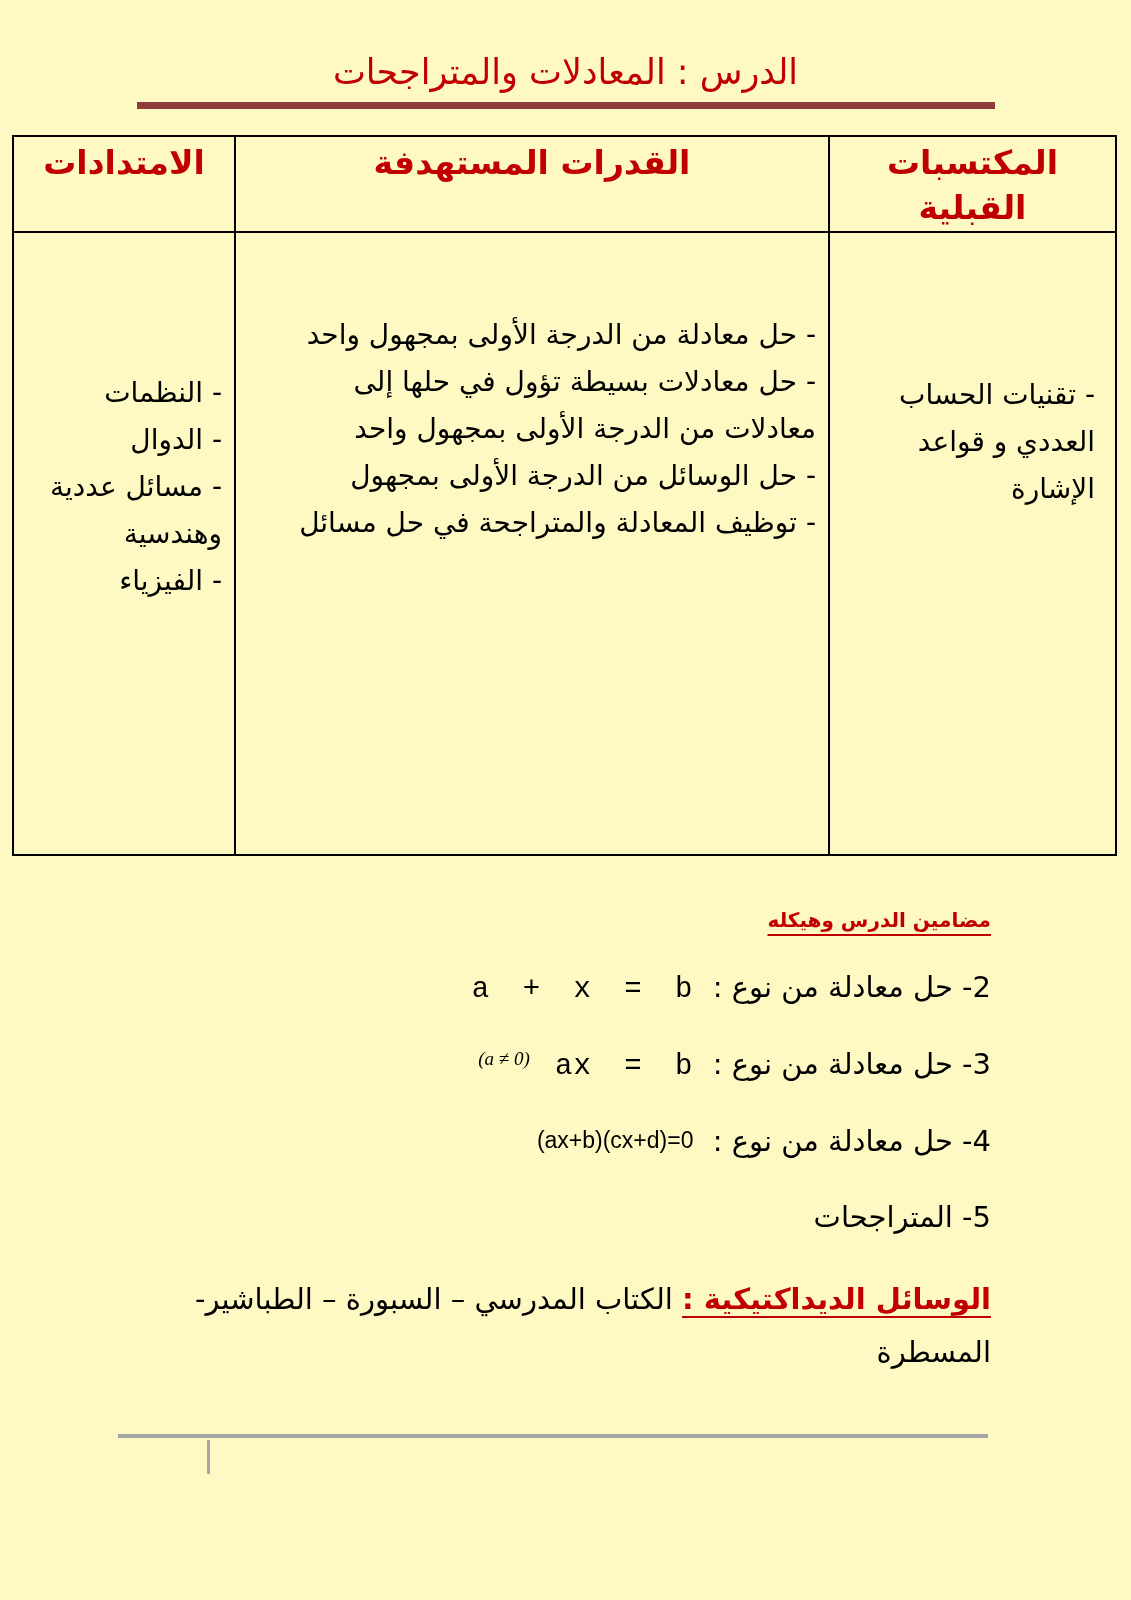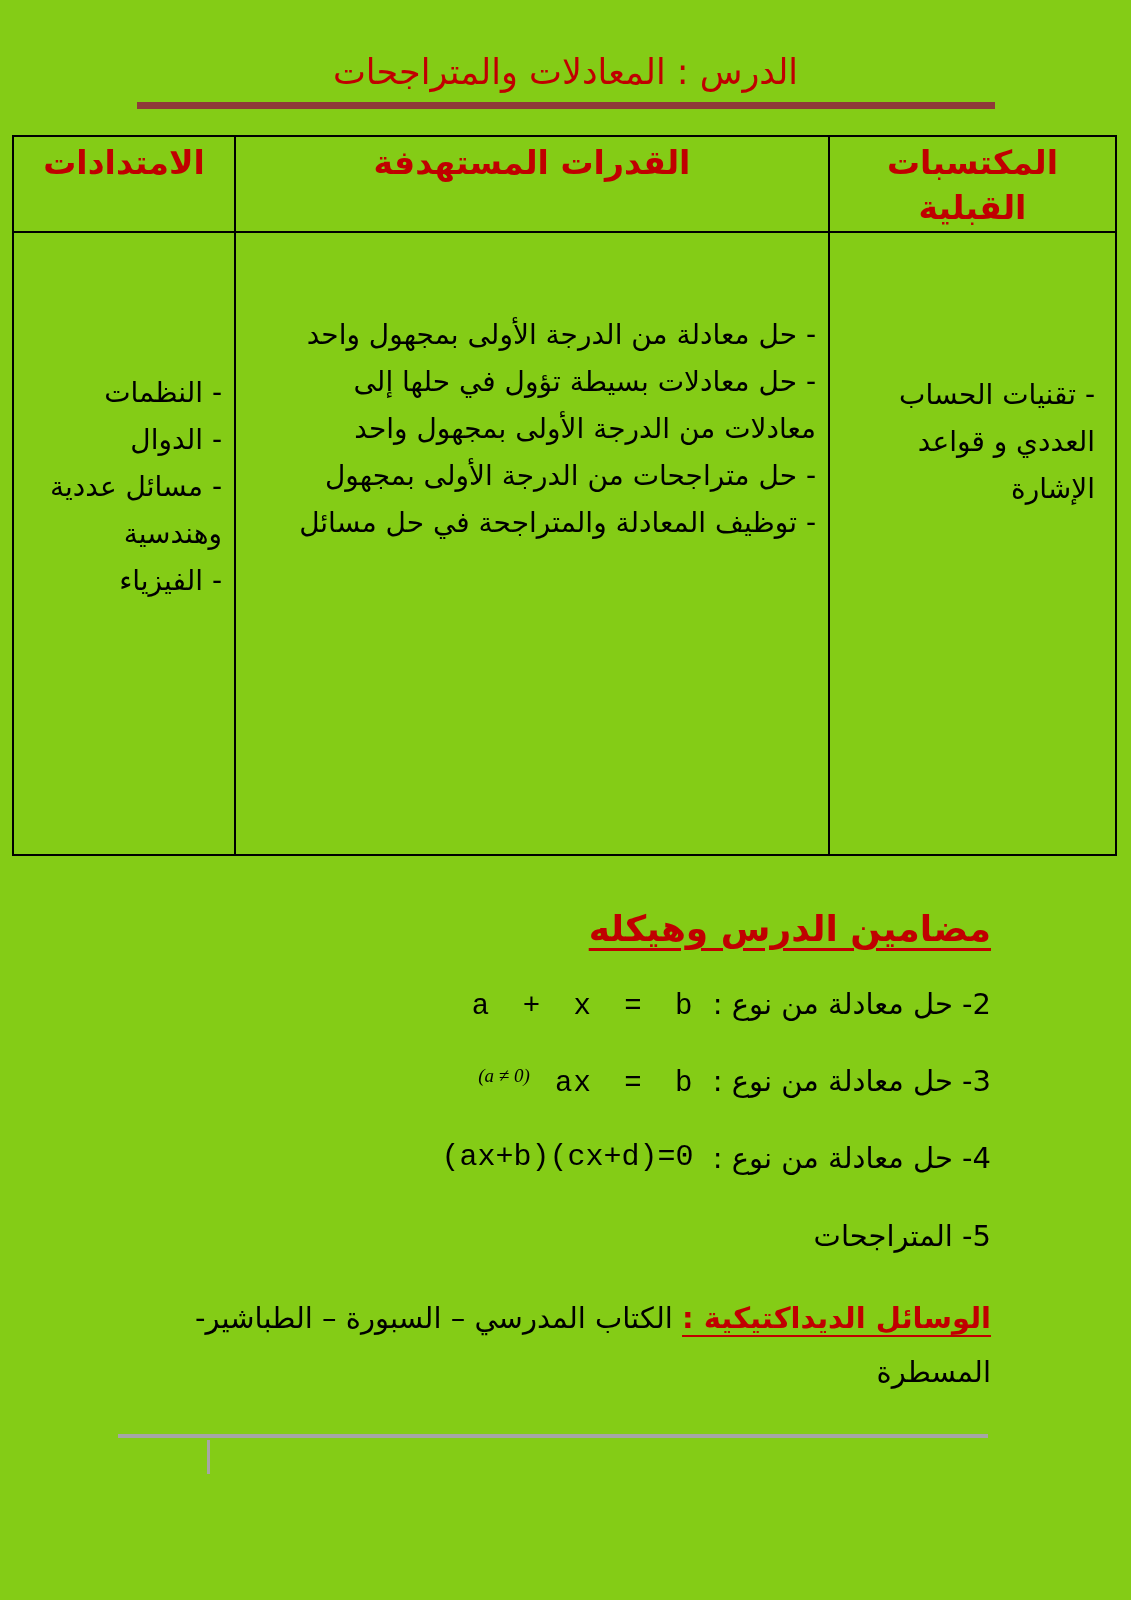--- a/index.html
+++ b/index.html
@@ -2,21 +2,21 @@
 <html lang="ar"><head>
 <meta charset="utf-8">
 <style>
   * { box-sizing: border-box; }
   html, body { margin: 0; padding: 0; background: #ffffff; }
   .page {
     position: relative;
     width: 1131px;
     height: 1600px;
     margin: 0 auto;
-    background: #84cc16;
+    background: #fef9c3;
     direction: rtl;
     font-family: "DejaVu Sans", "Liberation Serif", serif;
     color: #000000;
     overflow: hidden;
   }
 
   
   .doc-title {
     margin: 0;
     padding-top: 52px;
@@ -63,21 +63,21 @@
   .cell-target { padding: 78px 12px 0 28px;  text-align: right; }
   .cell-ext    { padding: 136px 12px 0 8px;  text-align: right; }
   .cell-target .t-item { margin: 0; }
 
   
   .lower { padding: 0 140px 0 120px; }
 
   .section-heading {
     margin: 52px 0 0 0;
     color: #c00000;
-    font-size: 36px;
+    font-size: 20px;
     font-weight: bold;
     text-decoration: underline;
     text-underline-offset: 7px;
   }
   .content-item {
     margin-top: 36px;
     font-size: 29px;
     line-height: 1.35;
   }
   .math-sans {
@@ -85,22 +85,22 @@
     unicode-bidi: isolate;
     font-family: Liberation Mono, monospace;
     font-size: 29px;
     word-spacing: 14px;
     letter-spacing: 1px;
     margin: 0 10px;
   }
   .math-serif {
     direction: ltr;
     unicode-bidi: isolate;
-    font-family: Liberation Mono, monospace;
-    font-size: 30px;
+    font-family: Liberation Sans, sans-serif;
+    font-size: 23px;
     margin: 0 10px;
     position: relative;
     top: -3px;
   }
   .math-note {
     direction: ltr;
     unicode-bidi: isolate;
     font-family: "Liberation Serif", "DejaVu Serif", serif;
     font-style: italic;
     font-size: 19px;
@@ -159,21 +159,21 @@
         <td>القدرات المستهدفة</td>
         <td>الامتدادات</td>
       </tr>
       <tr class="body-row">
         <td class="cell-prior">
           <div>- تقنيات الحساب العددي و قواعد الإشارة</div>
         </td>
         <td class="cell-target">
           <div class="t-item">-  حل معادلة من الدرجة الأولى بمجهول واحد</div>
           <div class="t-item">- حل معادلات بسيطة تؤول في حلها إلى معادلات من الدرجة الأولى بمجهول واحد</div>
-          <div class="t-item">-  حل متراجحات من الدرجة الأولى بمجهول</div>
+          <div class="t-item">-  حل الوسائل من الدرجة الأولى بمجهول</div>
           <div class="t-item">-  توظيف المعادلة والمتراجحة في حل مسائل</div>
         </td>
         <td class="cell-ext">
           <div>- النظمات</div>
           <div>- الدوال</div>
           <div>- مسائل عددية وهندسية</div>
           <div>- الفيزياء</div>
         </td>
       </tr>
     </tbody>

